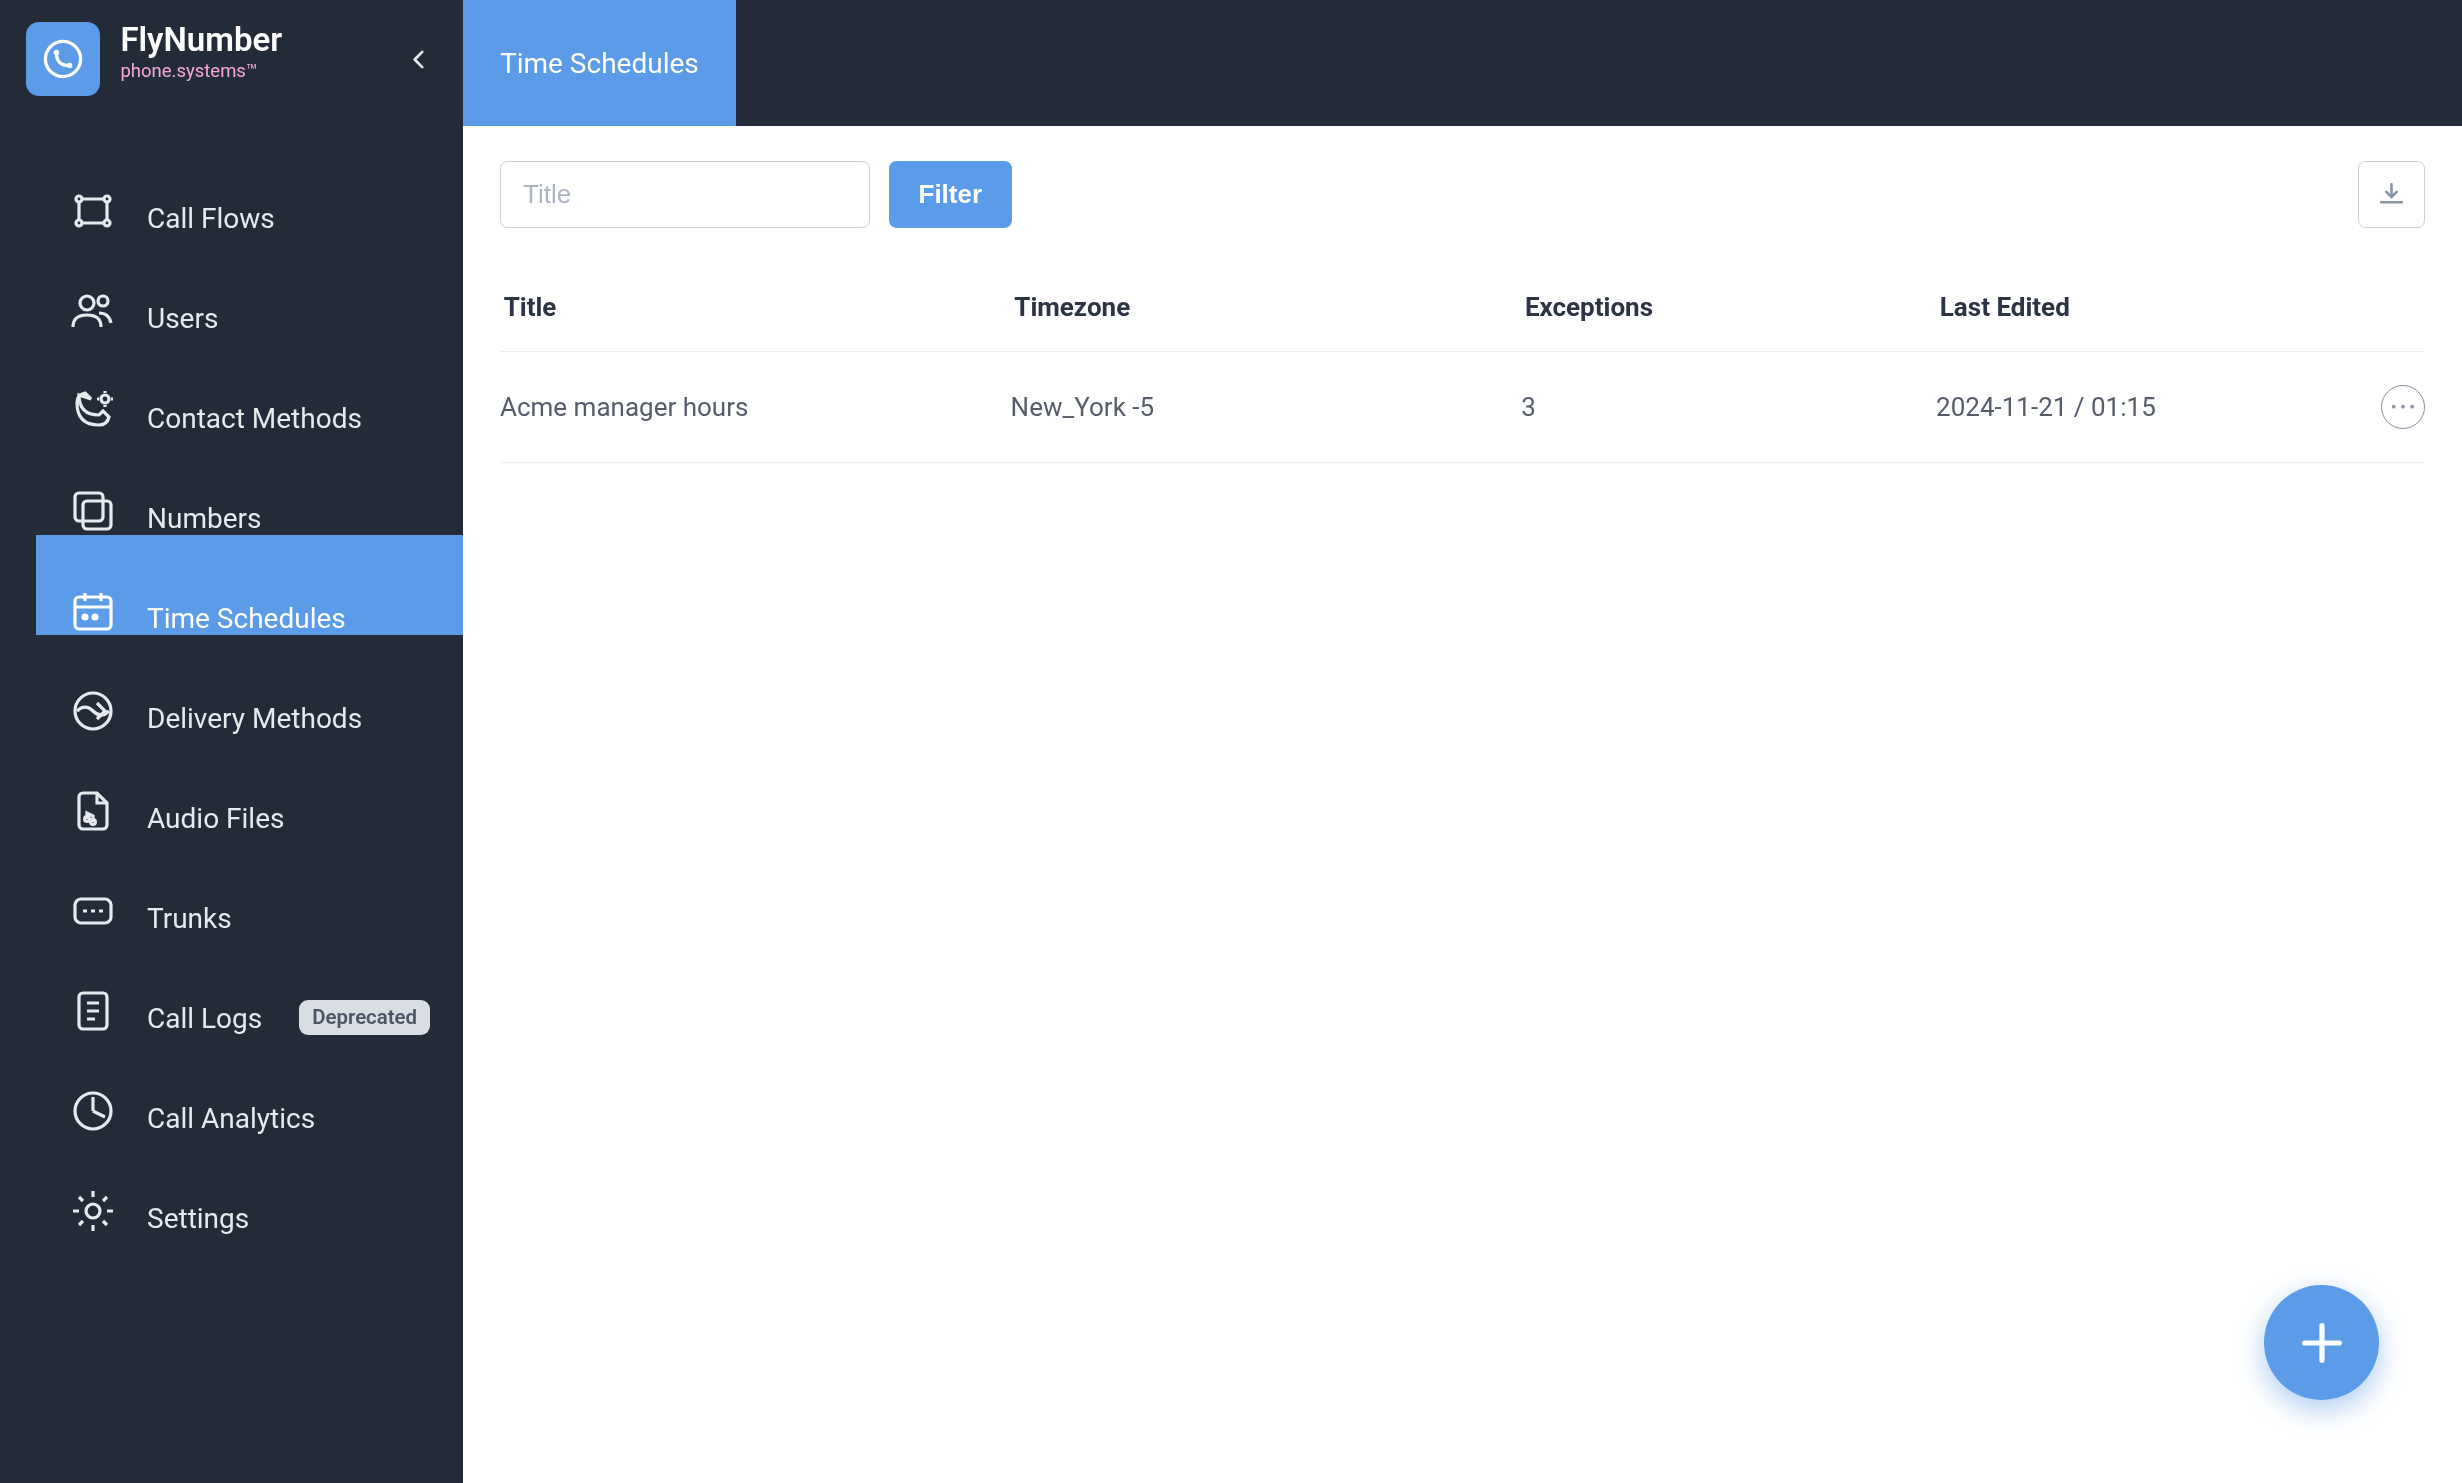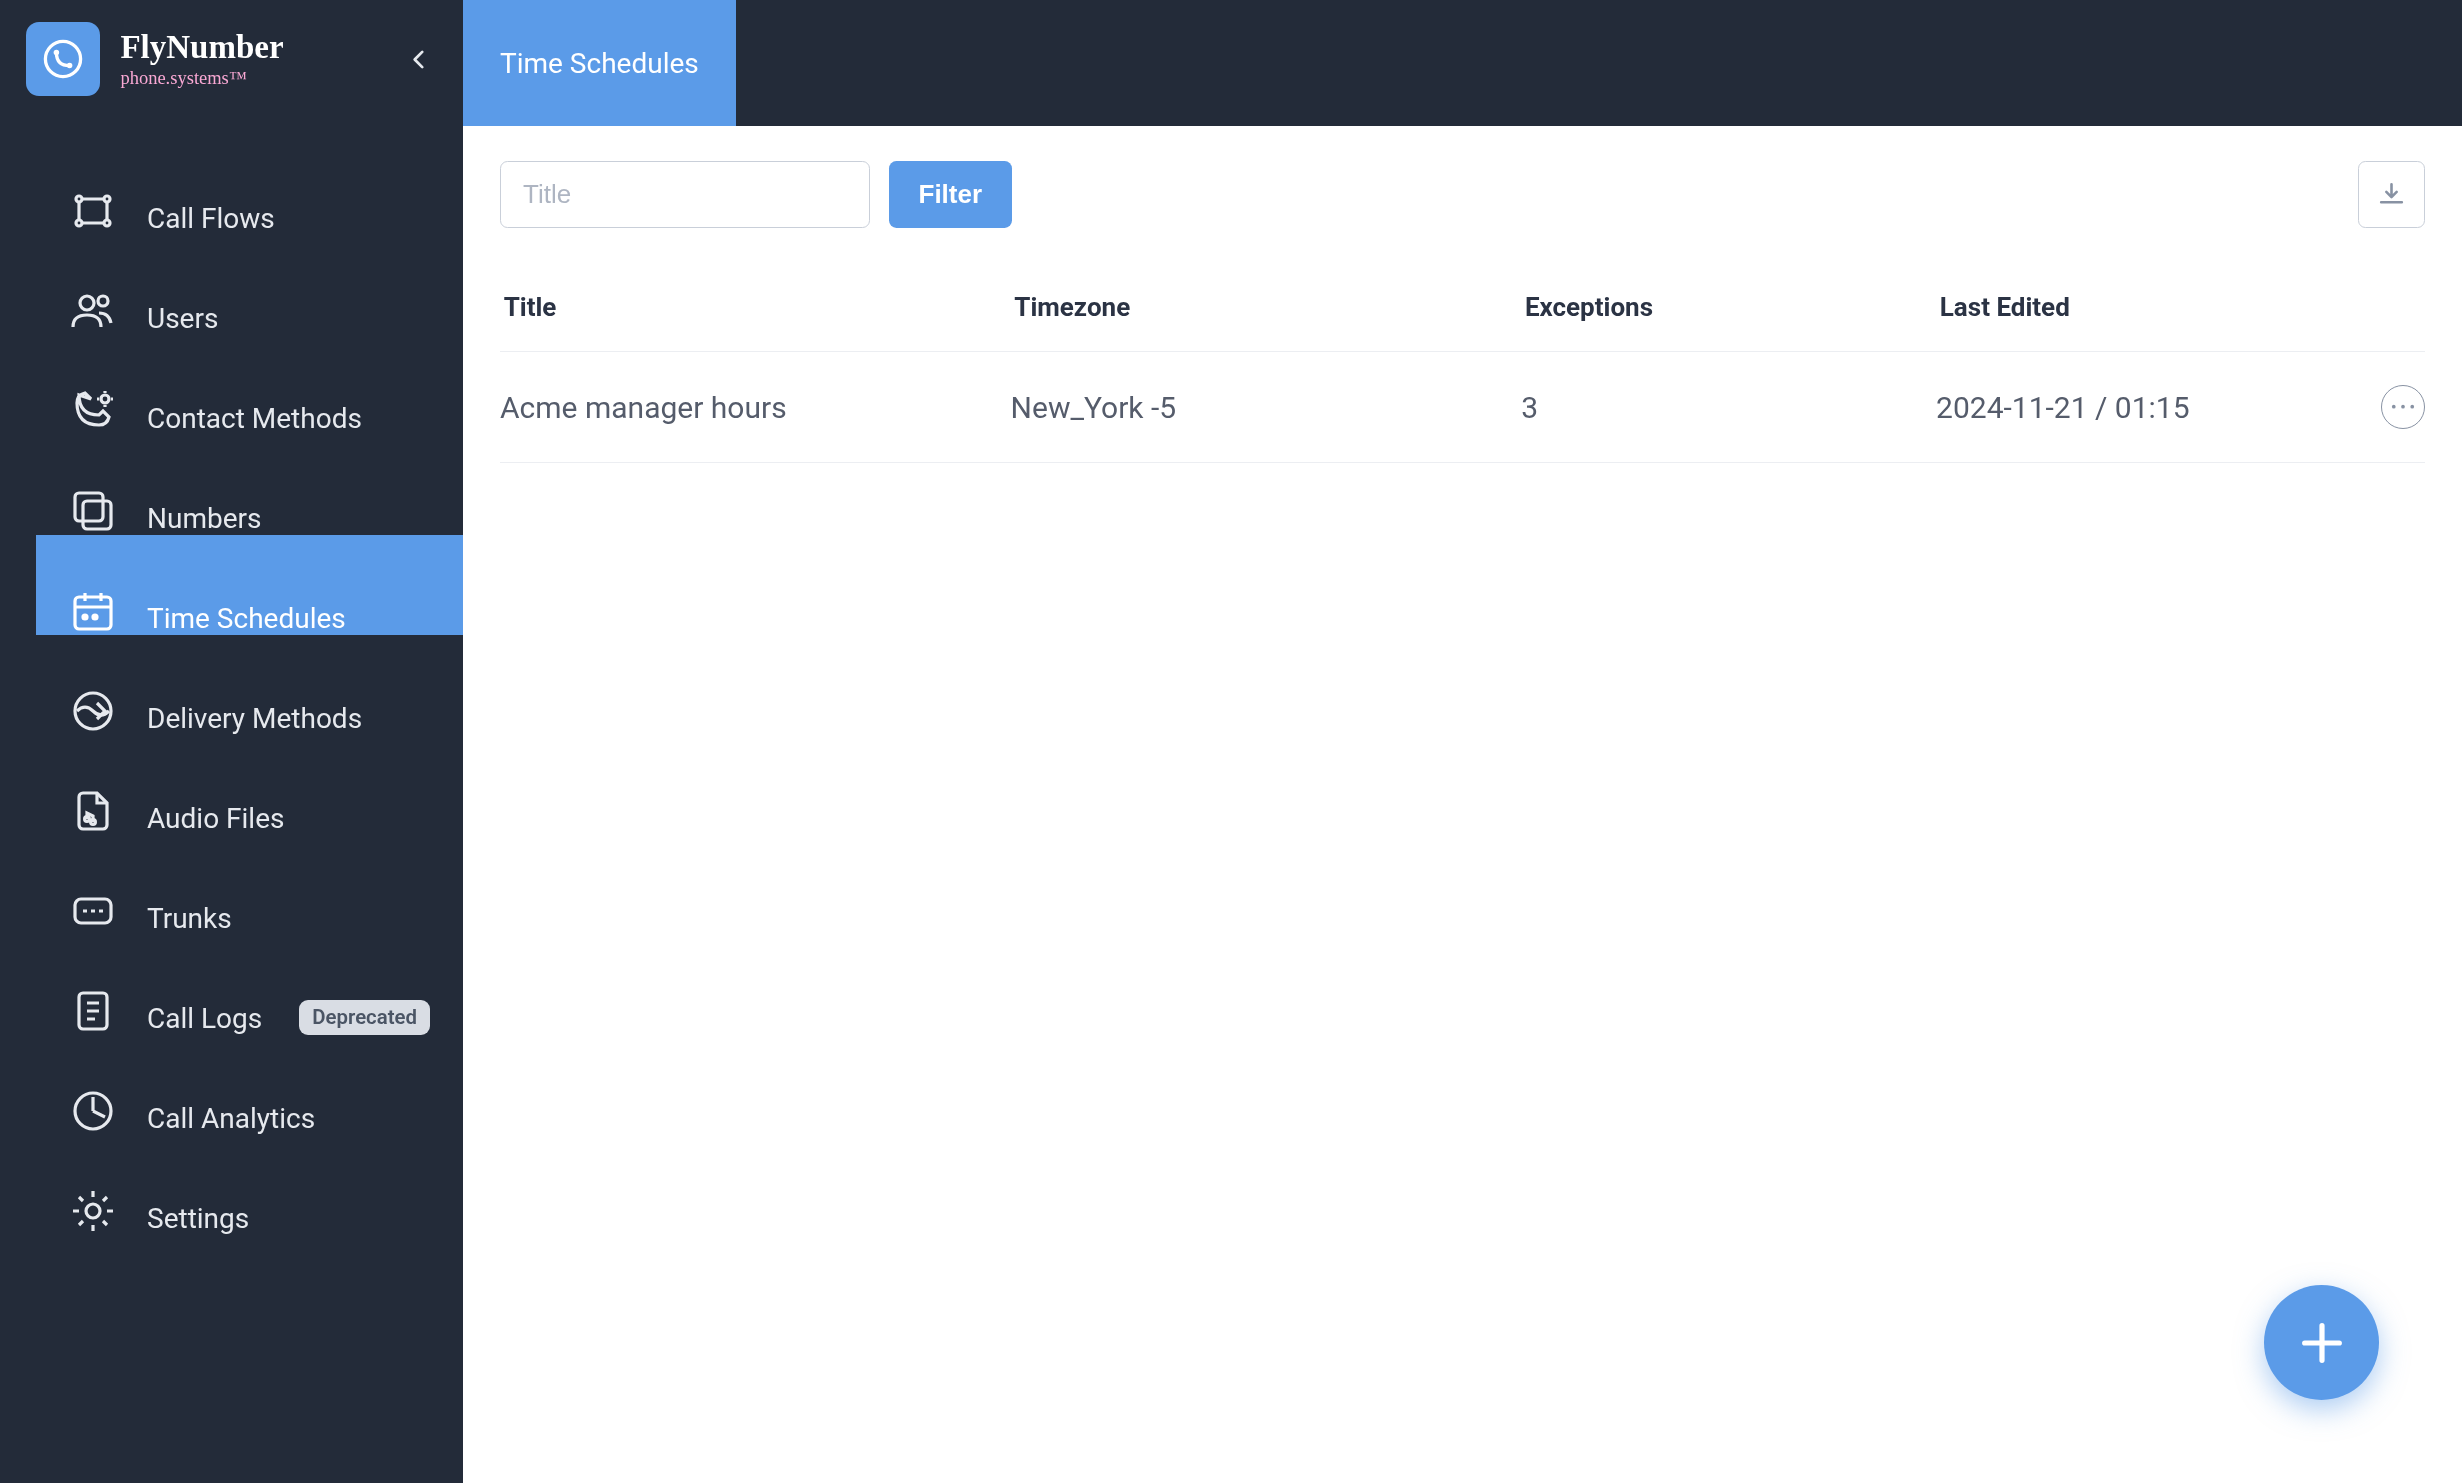--- a/index.html
+++ b/index.html
@@ -10,24 +10,22 @@
   .sidebar {
     width: 463px;
     background: #232B39;
     color: #e6e9ee;
     display: flex;
     flex-direction: column;
     flex-shrink: 0;
   }
   .sidebar-header {
     display: flex;
-    align-items: center;
     padding: 22px 26px 22px 26px;
     position: relative;
-    font-family: Liberation Serif, serif;
   }
   .logo-box {
     width: 74px; height: 74px;
     background: #5B9BE8;
     border-radius: 13px;
     display: flex; align-items: center; justify-content: center;
     margin-right: 20.4px;
     flex-shrink: 0;
   }
   .brand-title { font-size: 33px; font-weight: 600; color: #fff; line-height: 1.1; }
@@ -116,21 +114,21 @@
   }
   .table-header {
     height: 89px;
     color: #2b3344; font-weight: 700; font-size: 26px;
     border-bottom: 0.9px solid #eceef2;
   }
   .table-header > div { padding: 0 3.7px; }
   .table-row {
     height: 111px;
     border-bottom: 0.9px solid #eceef2;
-    font-size: 30px;
+    font-size: 26px;
     color: #555c6b;
   }
   .row-actions {
     width: 44px; height: 44px;
     border: 1.9px solid #8892a3; border-radius: 50%;
     display:flex; align-items:center; justify-content:center;
     color: #8892a3; cursor: pointer; justify-self: end;
   }
   .row-actions svg { width: 26px; height: 7.4px; }
 

